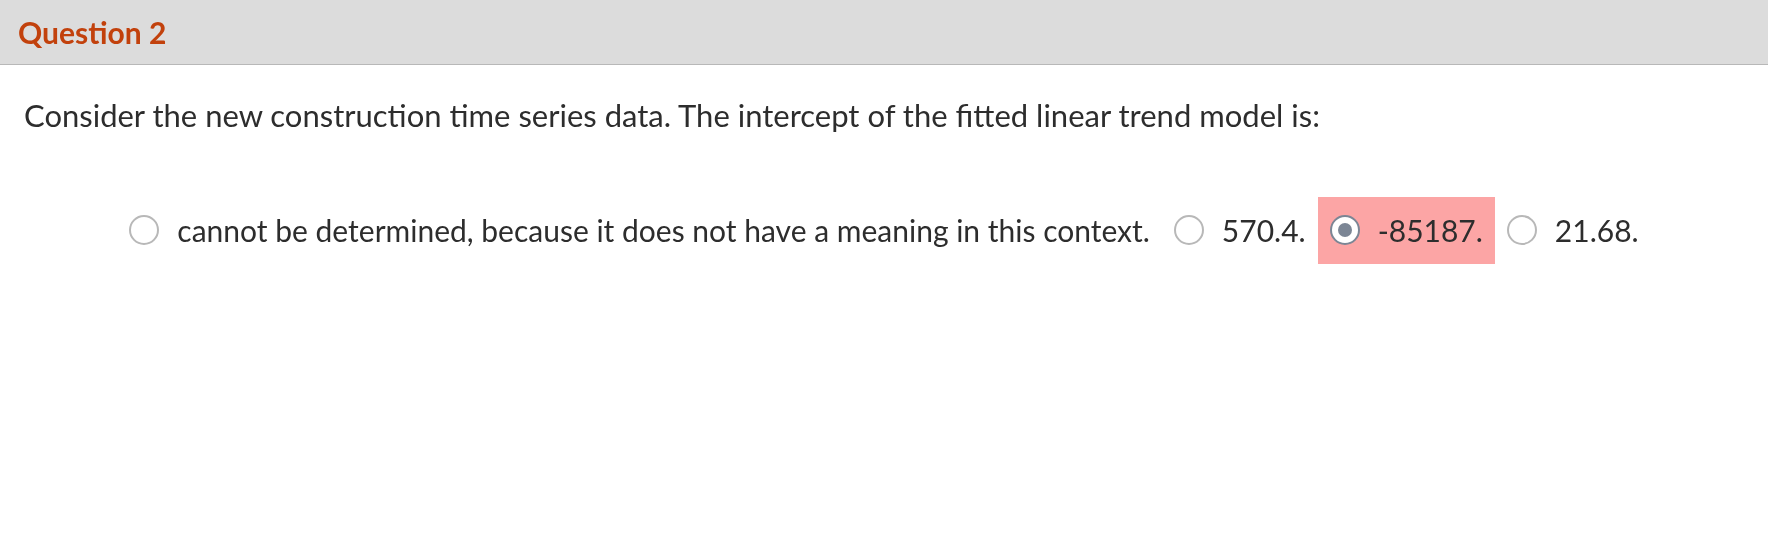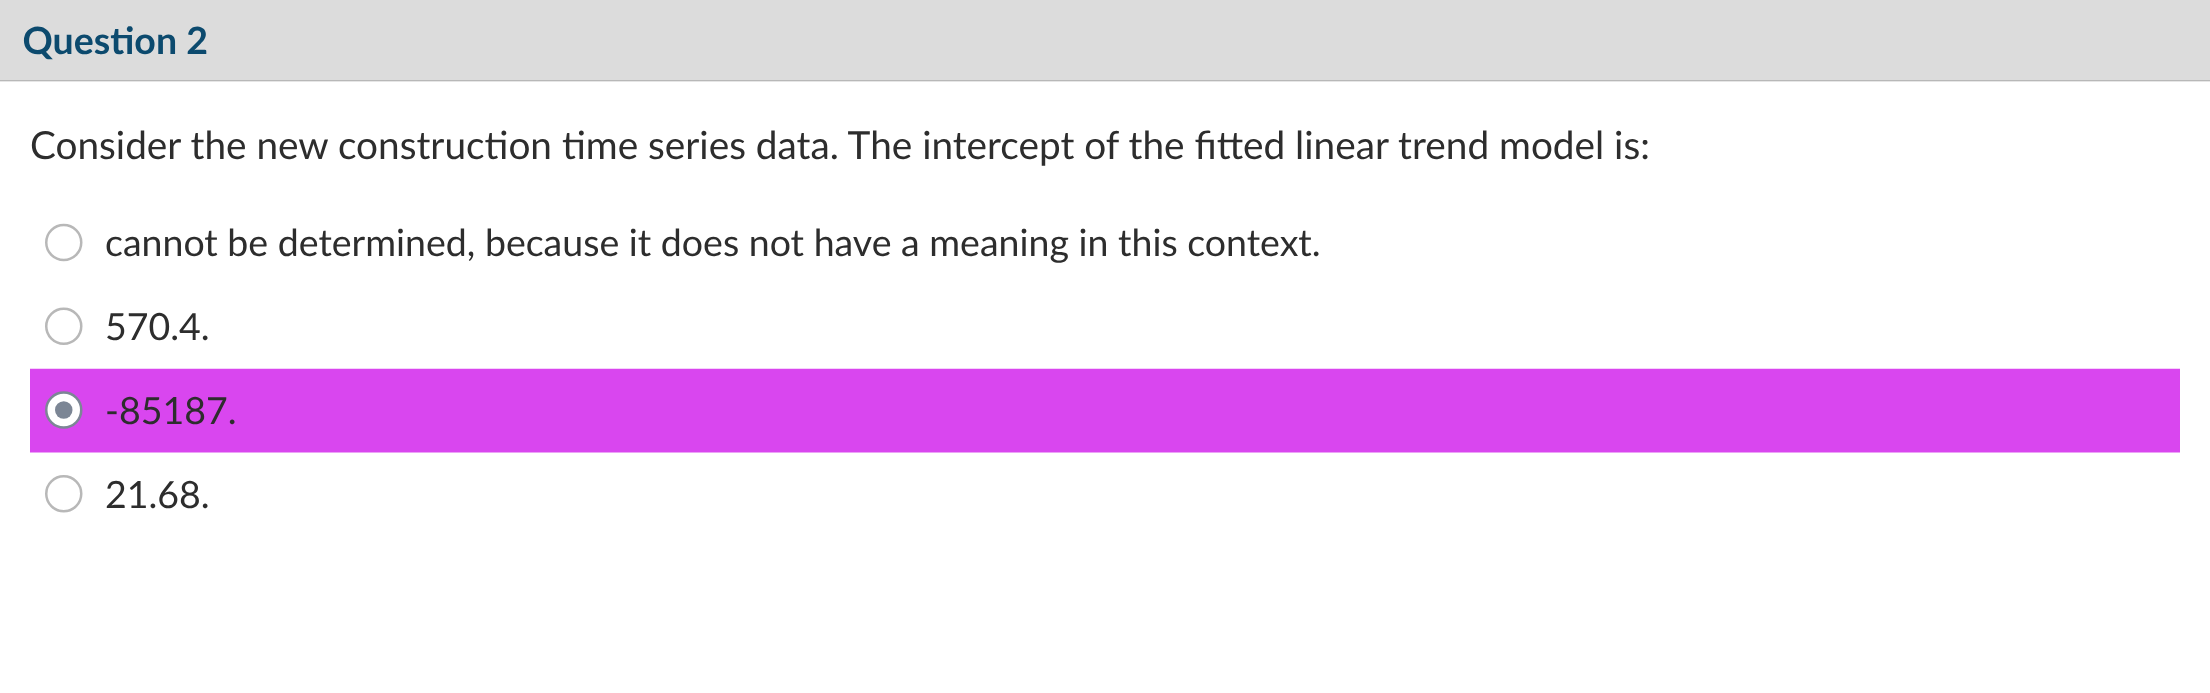--- a/index.html
+++ b/index.html
@@ -14,45 +14,46 @@
       color: #2d2d2d;
     }
     .question-header {
       background: #dcdcdc;
       padding: 14px 18px;
       border-bottom: 1px solid #b8b8b8;
     }
     .question-header h2 {
       font-size: 30px;
       font-weight: 700;
-      color: #0c4a6e;
+      color: #c2410c;
     }
     .question-body {
       padding: 30px 24px 20px 24px;
     }
     .question-prompt {
       font-size: 31px;
       color: #2d2d2d;
-      margin-bottom: 24px;
+      margin-bottom: 60px;
       line-height: 1.35;
     }
     .options {
       display: flex;
-      flex-direction: column;
+      flex-direction: row;
+      justify-content: center;
     }
     .option {
       display: flex;
       align-items: center;
       padding: 14px 12px;
       font-size: 30px;
       color: #2d2d2d;
       cursor: pointer;
     }
     .option.selected {
-      background: #d946ef;
+      background: #fca5a5;
     }
     .radio {
       width: 30px;
       height: 30px;
       border: 2px solid #b8b8b8;
       border-radius: 50%;
       margin-right: 18px;
       flex-shrink: 0;
       display: flex;
       align-items: center;

